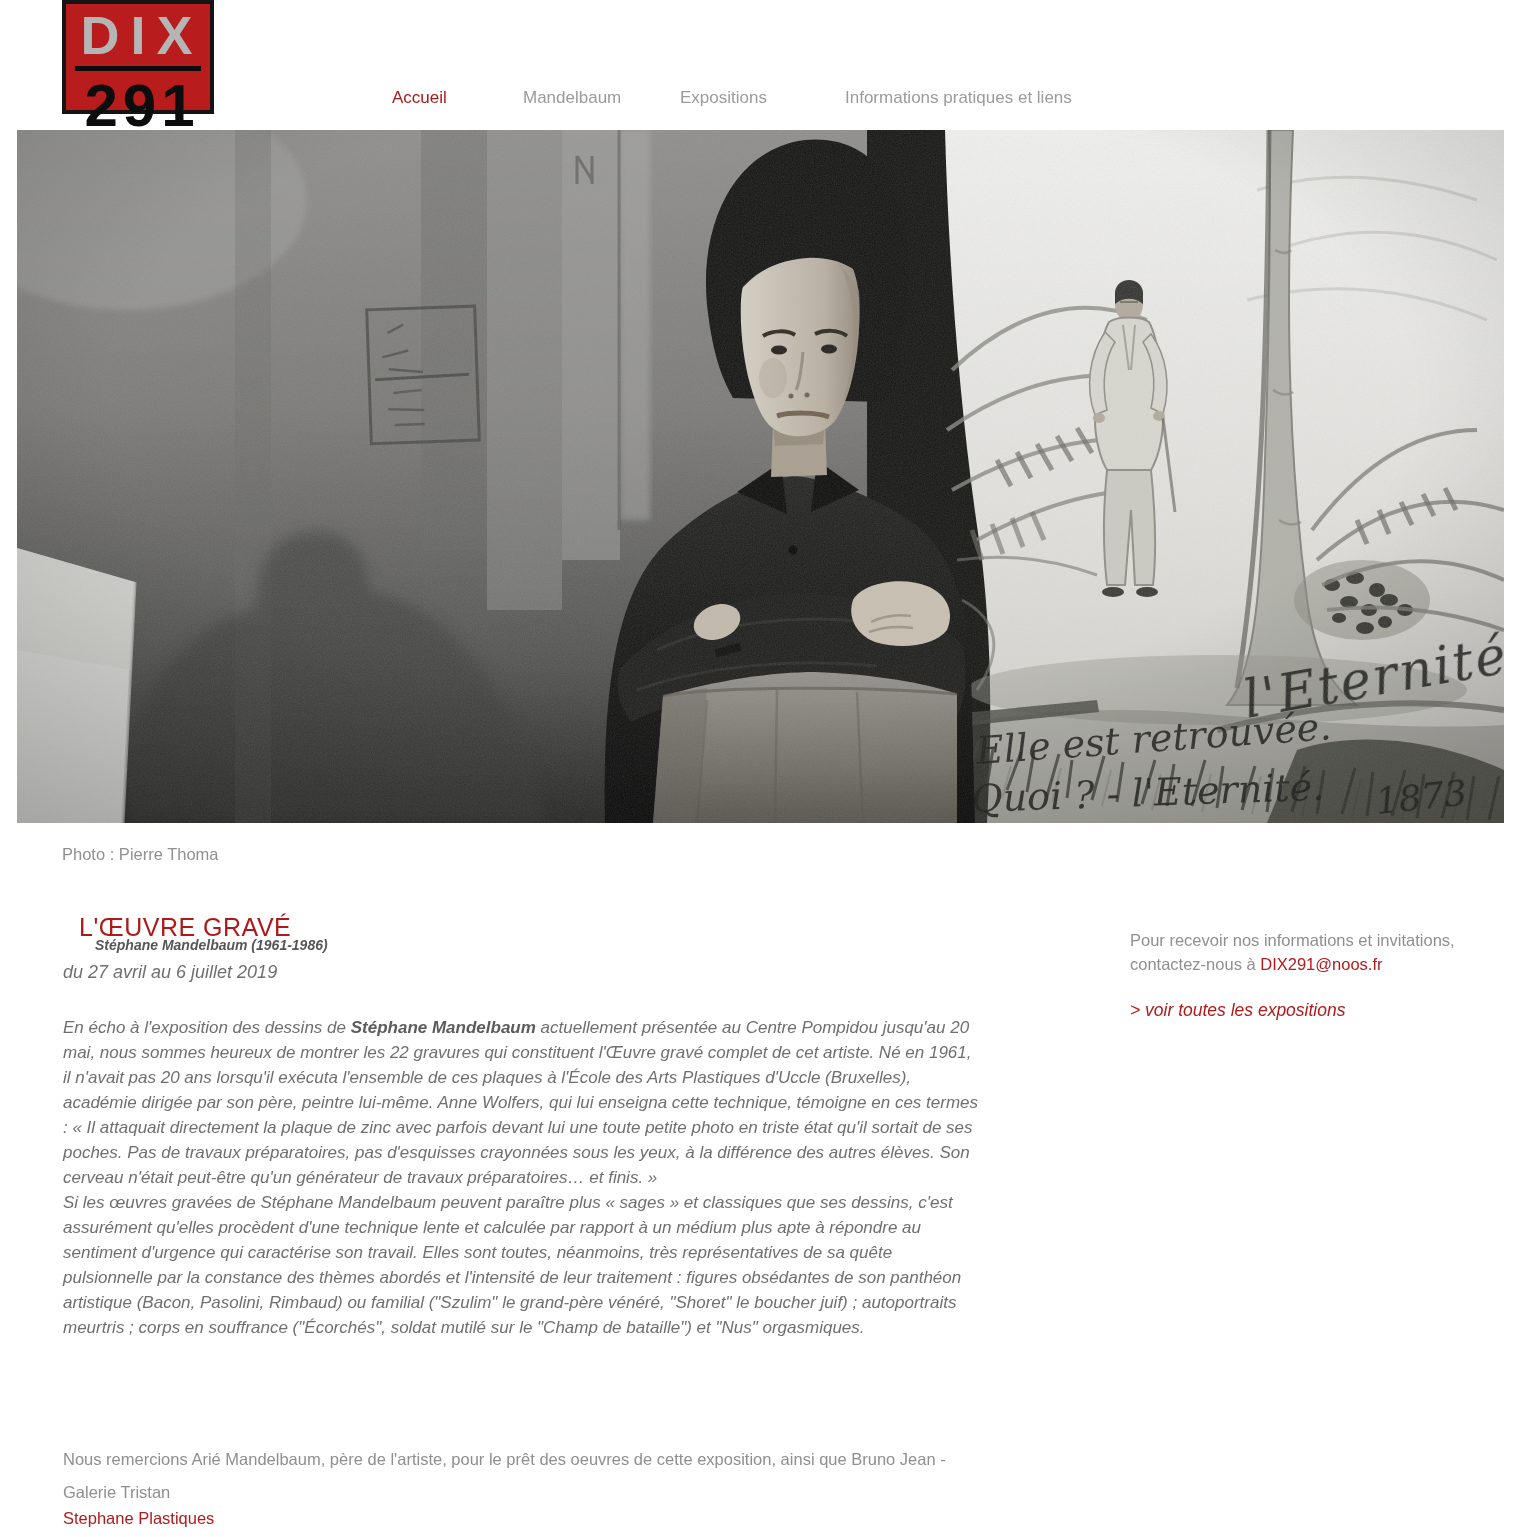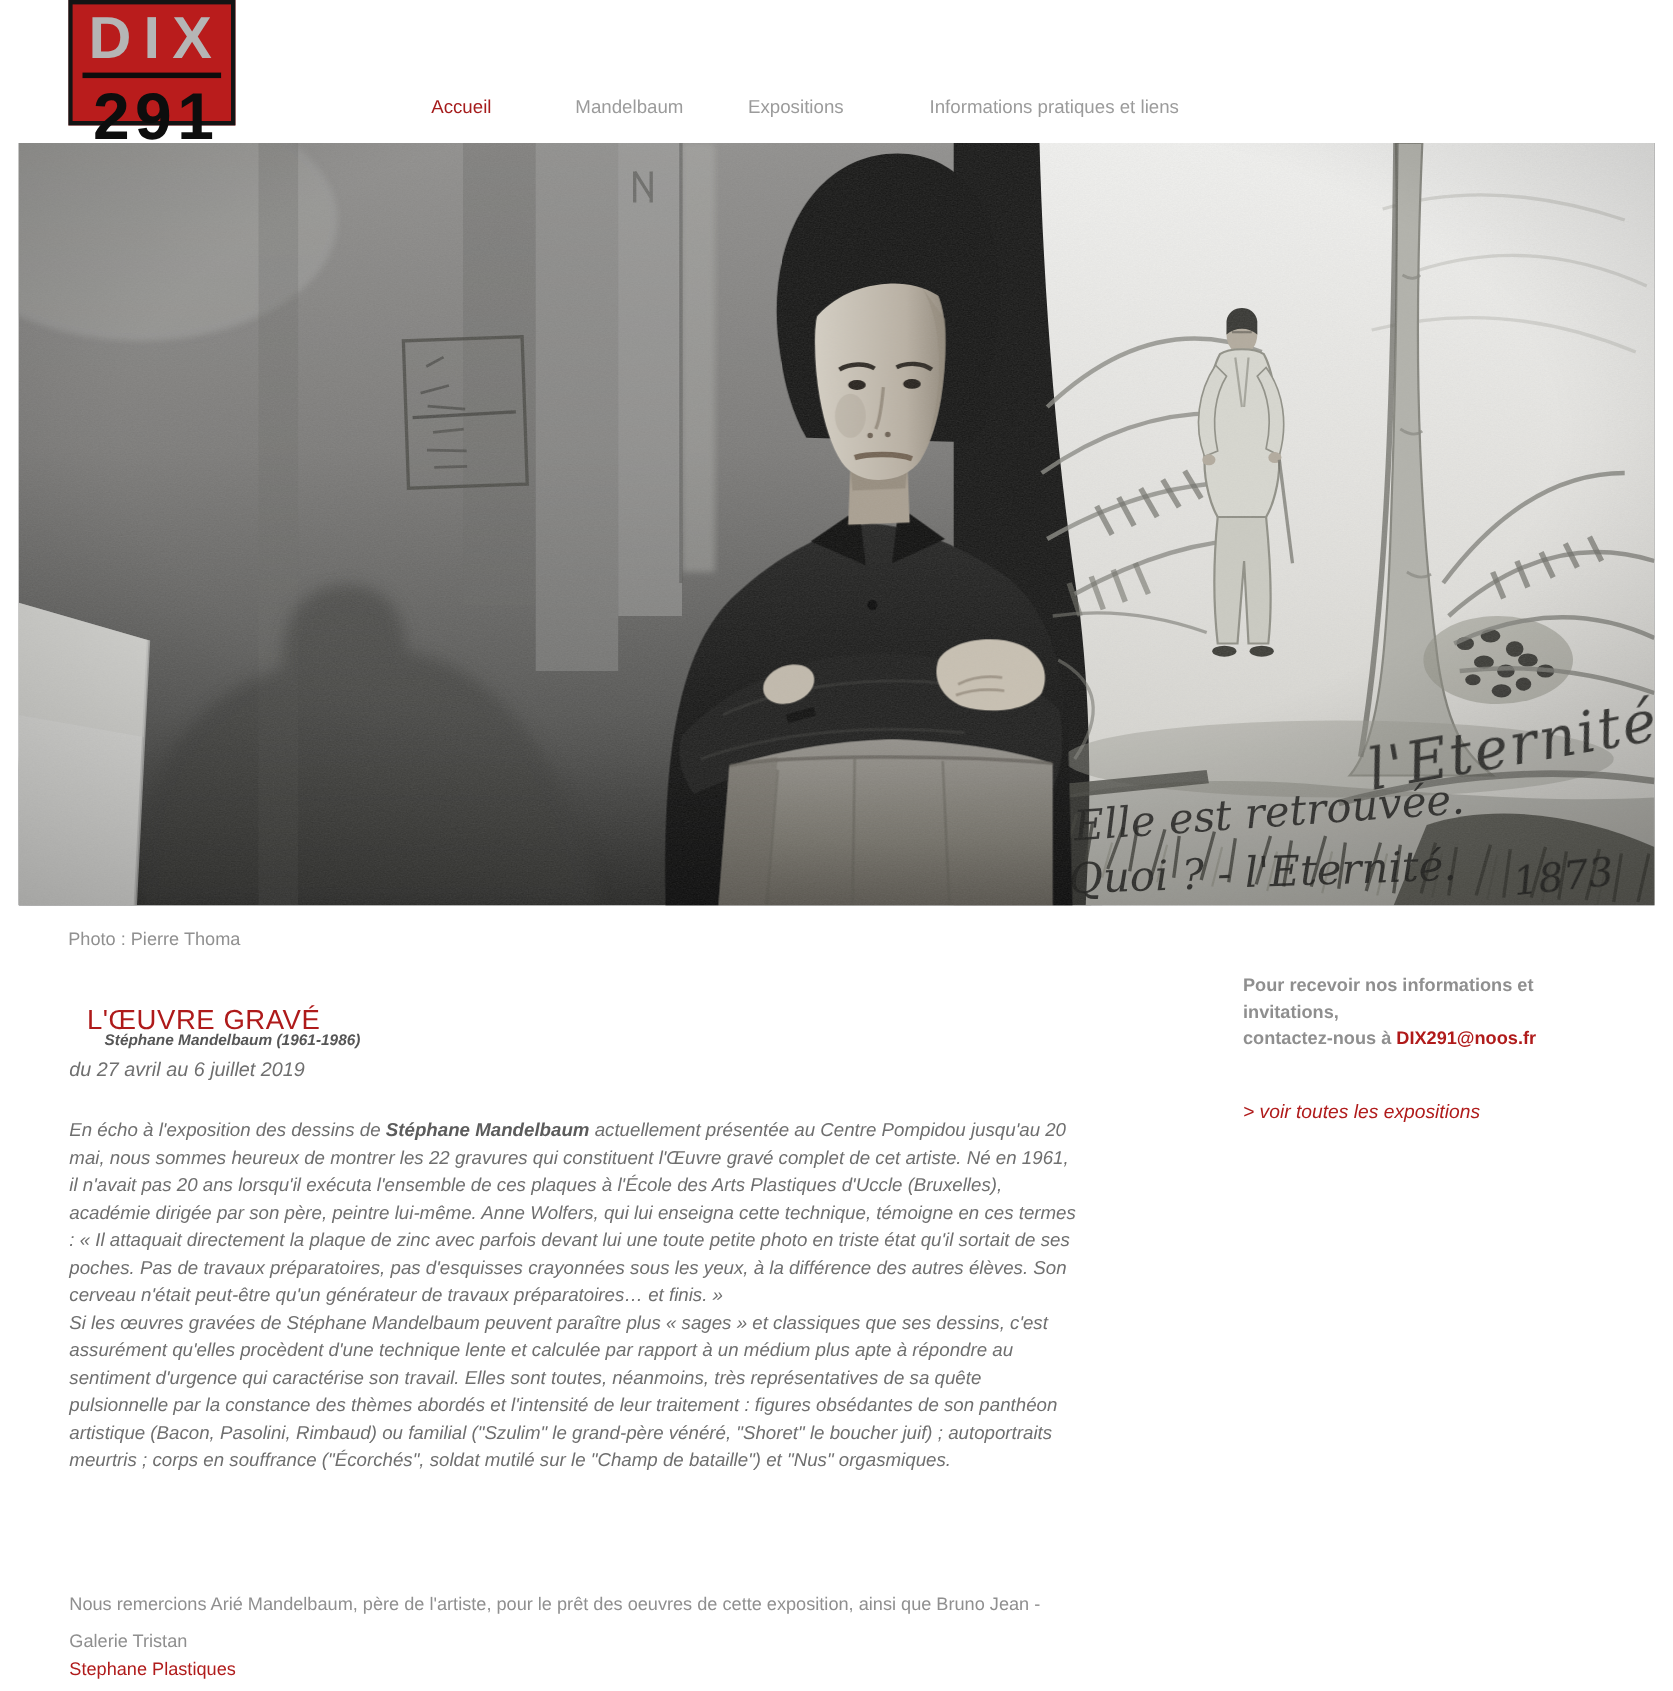--- a/index.html
+++ b/index.html
@@ -62,22 +62,22 @@
   .thanks{
     position:absolute;left:63px;top:1443px;width:905px;
     font-size:16.5px;color:#8f8f8f;line-height:33px;
   }
   .artist-link{
     position:absolute;left:63px;top:1509px;font-size:16.5px;color:#b01b1b;
   }
 
   
   .contact{
-    position:absolute;left:1130px;top:884px;width:355px;
-    font-size:16.5px;color:#8f8f8f;line-height:24px;font-weight:bold;
+    position:absolute;left:1130px;top:928px;width:355px;
+    font-size:16.5px;color:#8f8f8f;line-height:24px;
   }
   .contact .email{color:#b01b1b;}
   .expo-link{
     position:absolute;left:1130px;top:1000px;font-size:17.5px;
     font-style:italic;color:#b01b1b;
   }
 
   .hand{font-family:"DejaVu Serif","Liberation Serif",serif;font-style:italic;}
 </style>
 </head>

